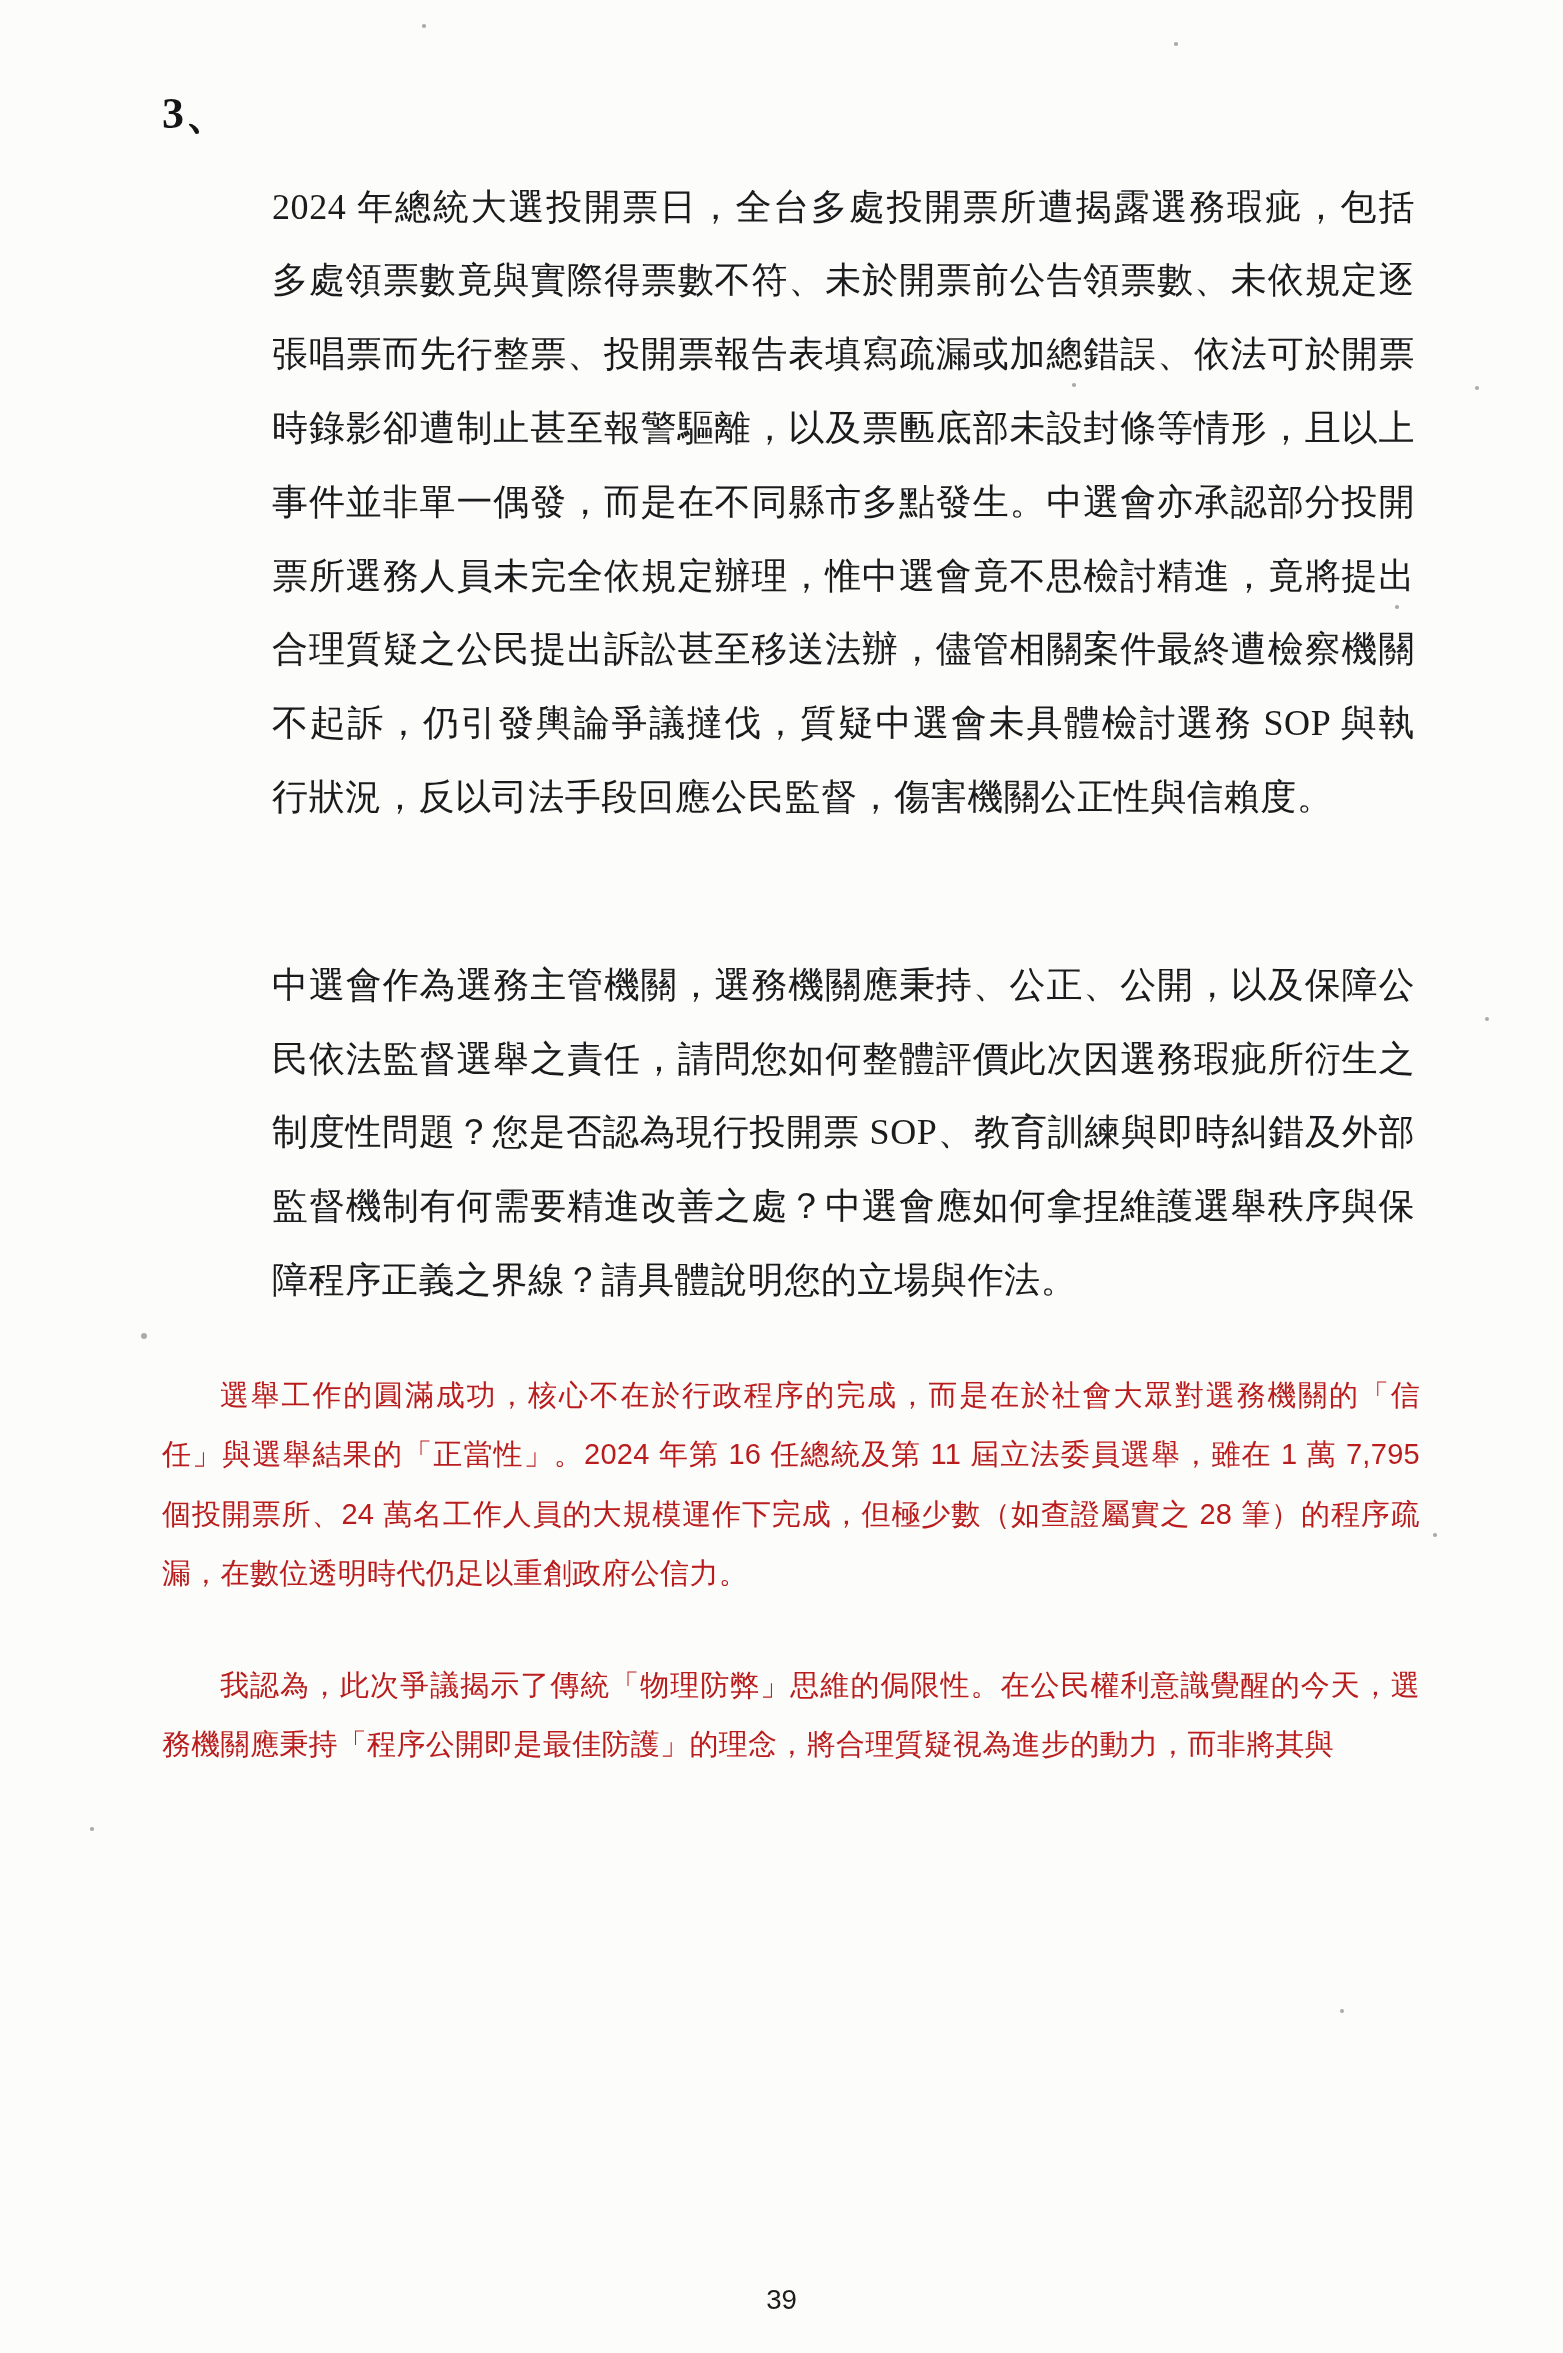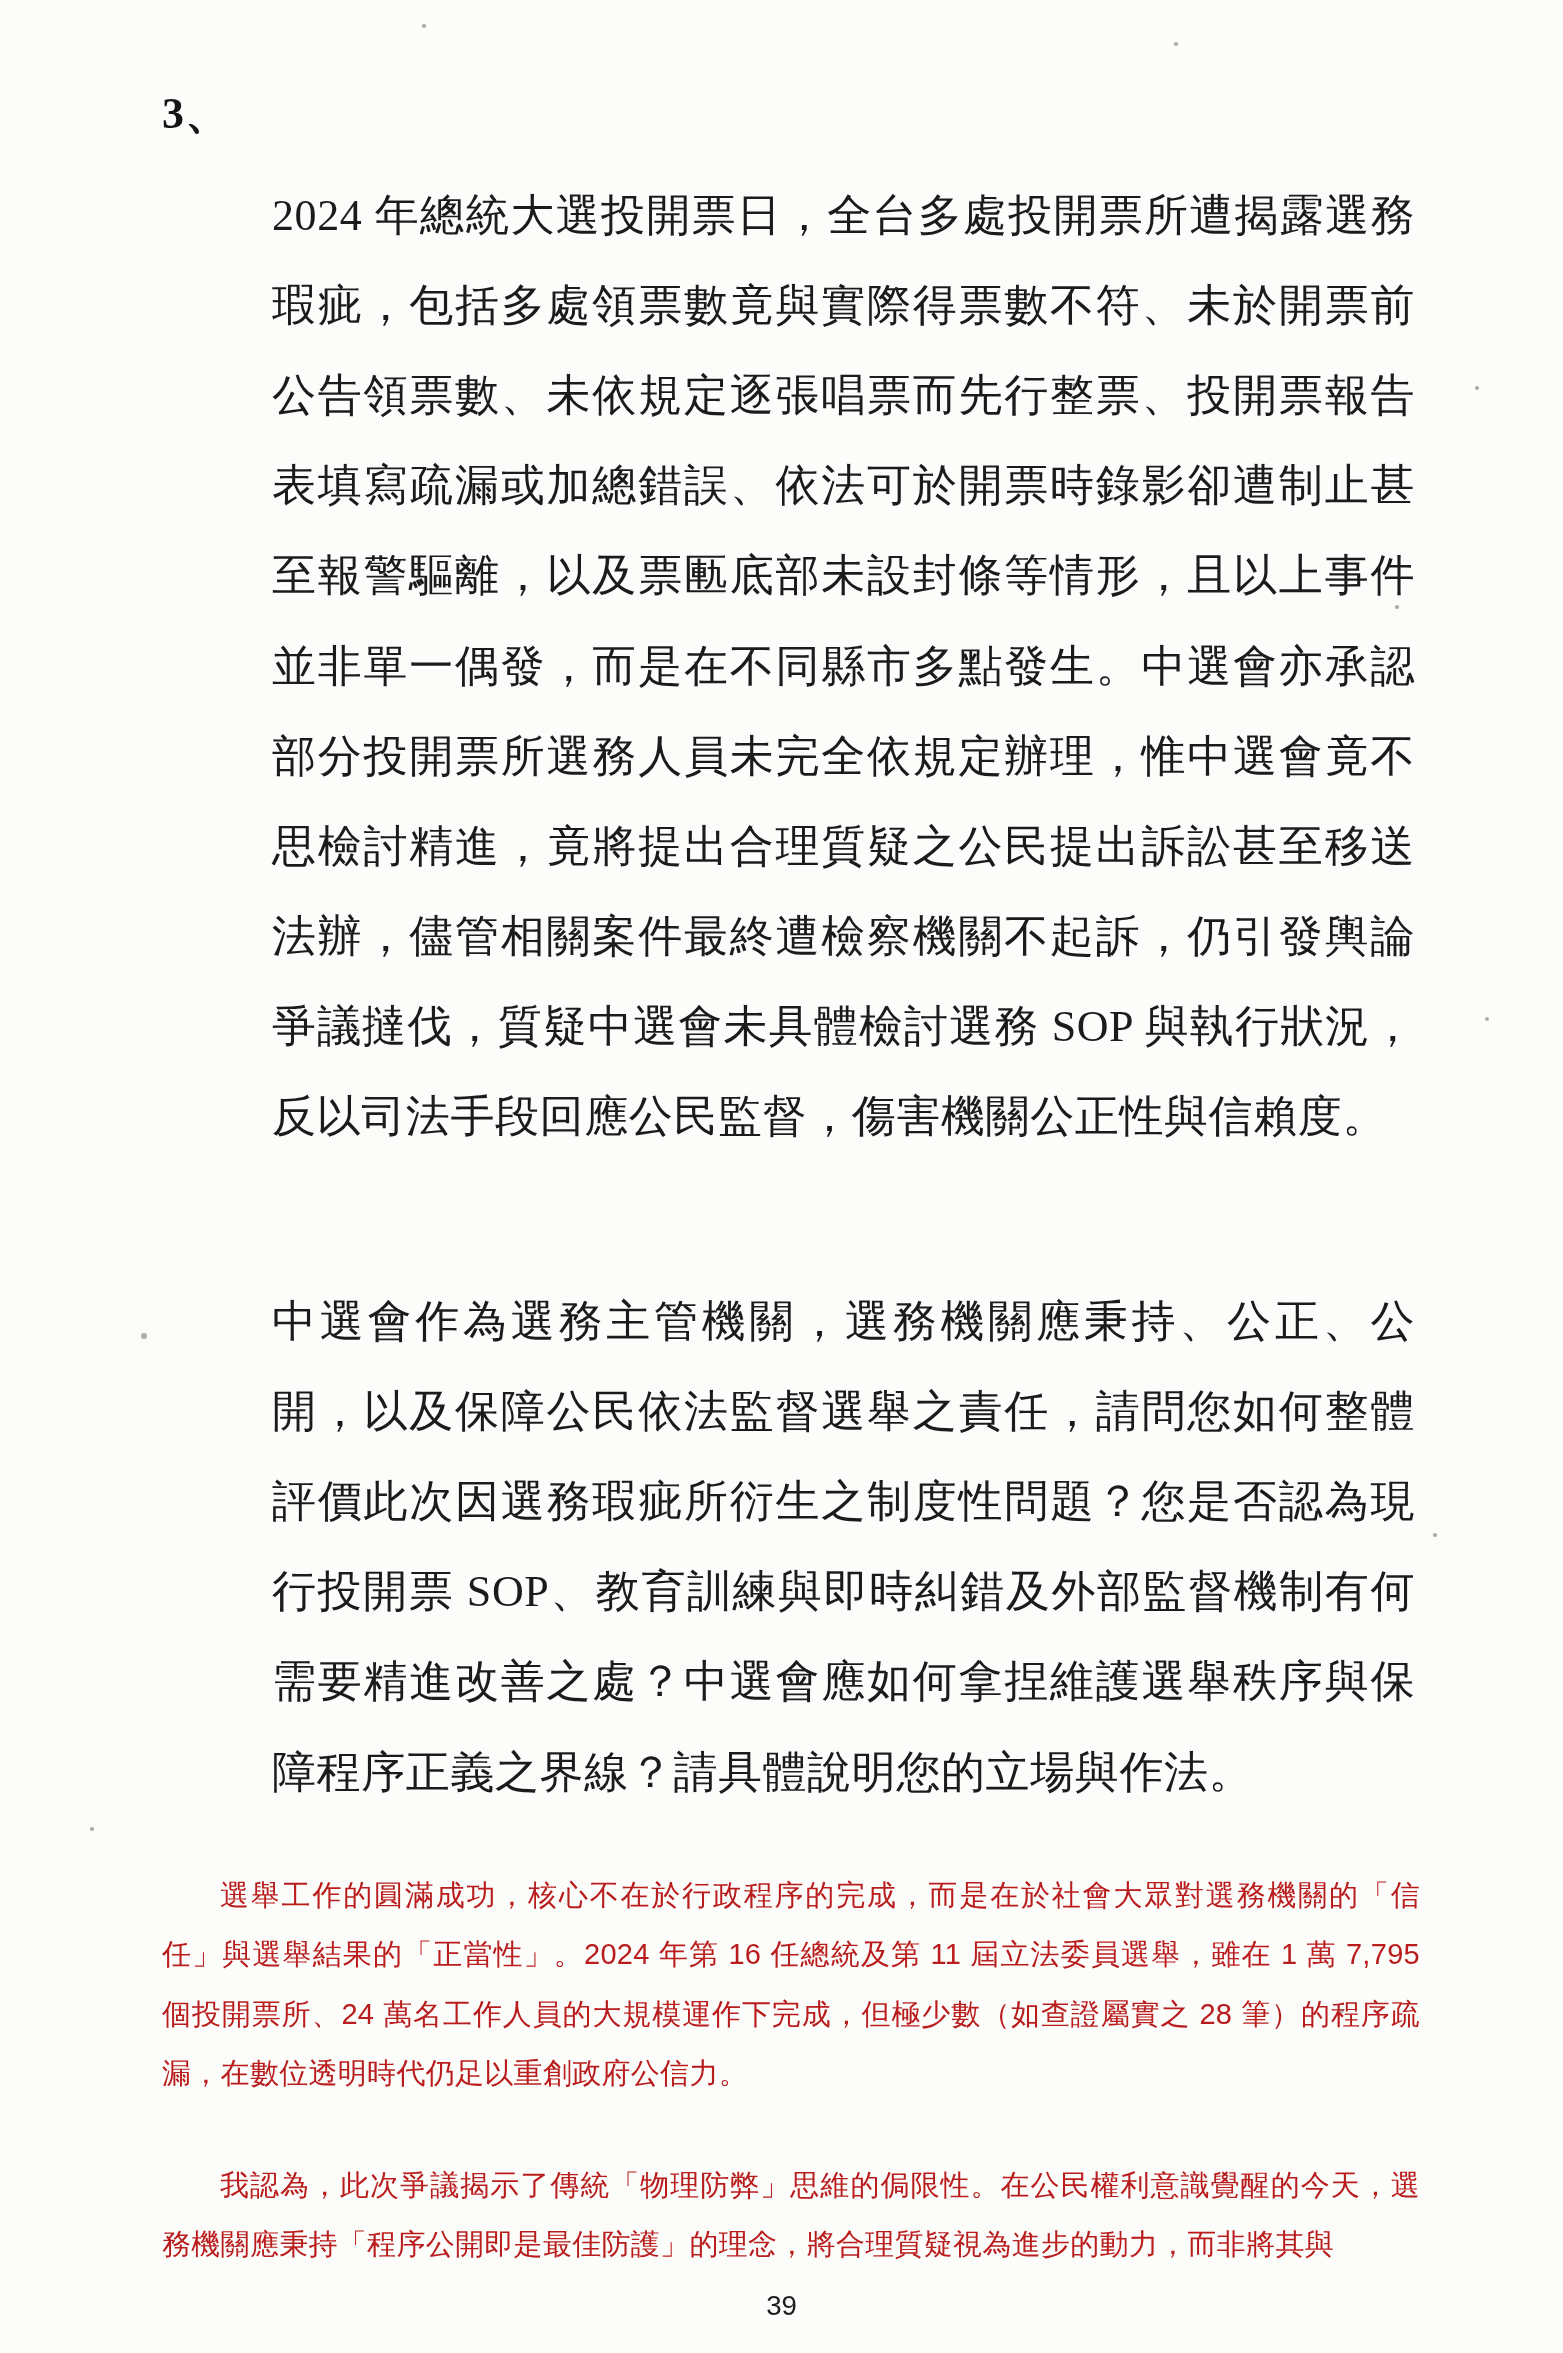--- a/index.html
+++ b/index.html
@@ -40,21 +40,21 @@
   }
 
   .question-block {
     margin-left: 110px;
     width: 1143px;
     margin-top: 27.6px;
   }
 
   .question-block p {
     font-family: "Liberation Serif", "DejaVu Serif", serif;
-    font-size: 44px;
+    font-size: 36px;
     line-height: 2.05;
     letter-spacing: 0.6px;
     text-align: justify;
     text-justify: inter-ideograph;
     color: #1b1b1d;
   }
 
   .question-block p + p {
     margin-top: 114px;
   }
@@ -89,21 +89,21 @@
   .answer-block p + p {
     margin-top: 52px;
   }
 
   
 
   .page-number {
     position: absolute;
     left: 0;
     right: 0;
-    bottom: 32px;
+    bottom: 38px;
     text-align: center;
     font-family: "Liberation Sans", "DejaVu Sans", sans-serif;
     font-size: 27.6px;
     color: #1d1d1f;
   }
 
   
 
   .speck {
     position: absolute;

